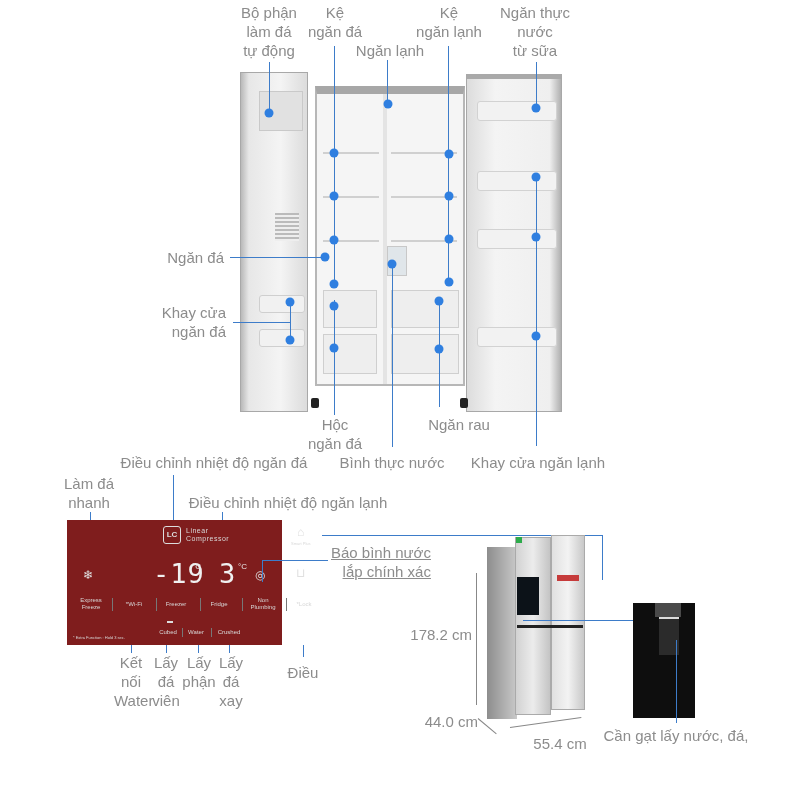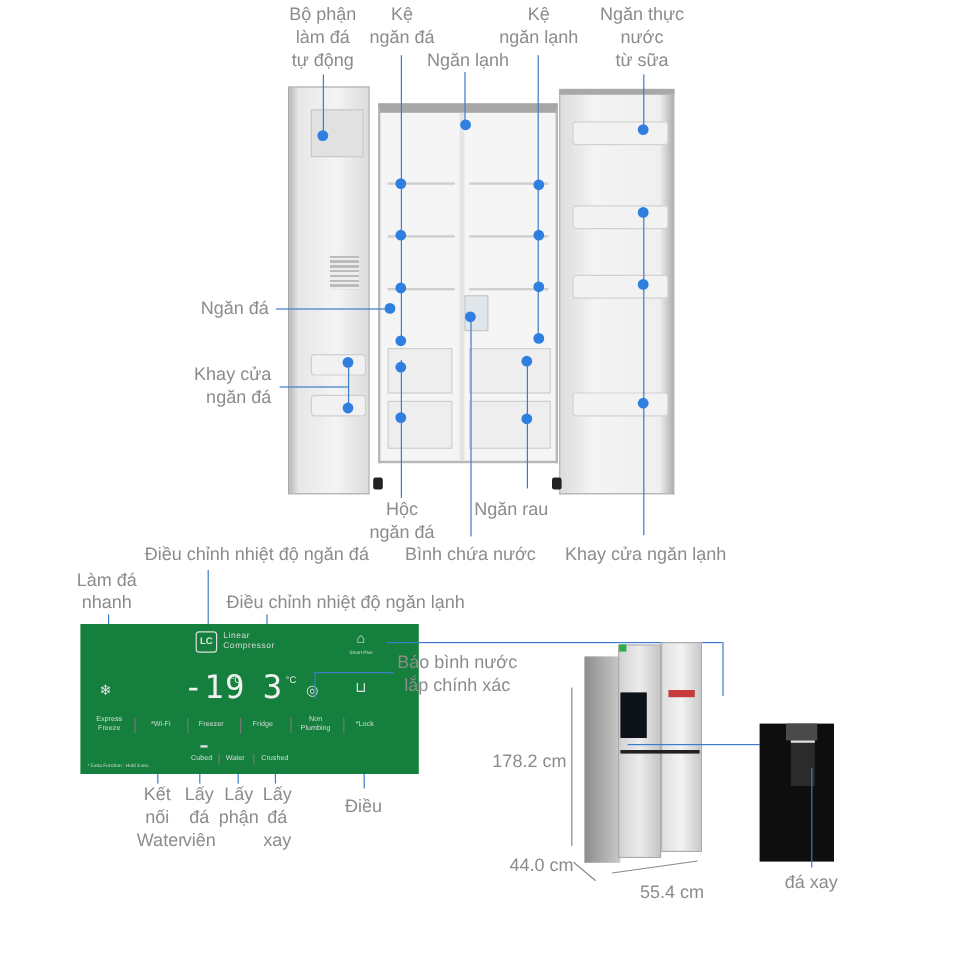--- a/index.html
+++ b/index.html
@@ -1,37 +1,37 @@
 <!DOCTYPE html>
 <html><head>
 <meta charset="utf-8">
 <style>
   * { box-sizing: border-box; margin: 0; padding: 0; }
   html, body { width: 800px; height: 800px; background: #ffffff; overflow: hidden; }
   body { position: relative; font-family: "Liberation Sans", sans-serif; color: #8a8a8a; }
   .lbl { position: absolute; font-size: 15px; line-height: 19px; color: #8c8c8c; text-align: center; white-space: nowrap; }
-  .lbl.l { text-align: center; }
+  .lbl.l { text-align: right; text-decoration: underline; }
   .lbl.r { text-align: right; }
   .line { position: absolute; background: #3d7cc9; }
   .dot { position: absolute; width: 9px; height: 9px; border-radius: 50%; background: #2f7fe0; transform: translate(-50%, -50%); }
   .door-l { position: absolute; left: 240px; top: 72px; width: 68px; height: 340px; background: linear-gradient(90deg,#b9b9b9 0%,#e7e7e7 12%,#f4f4f4 60%,#dcdcdc 100%); border: 1px solid #a8a8a8; }
   .door-l .dispenser { position: absolute; left: 18px; top: 18px; width: 44px; height: 40px; background: #e1e1e1; border: 1px solid #c9c9c9; }
   .door-l .sticker { position: absolute; left: 34px; top: 140px; width: 24px; height: 28px; background: repeating-linear-gradient(#bbb 0 2px,#eee 2px 4px); }
   .door-l .tray { position: absolute; left: 18px; width: 46px; height: 18px; border: 1px solid #cfcfcf; border-radius: 3px; background: #f1f1f1; }
   .body { position: absolute; left: 315px; top: 86px; width: 150px; height: 300px; background: #f5f5f5; border: 2px solid #b7b7b7; border-top: 8px solid #a7a7a7; }
   .body .divider { position: absolute; left: 66px; top: 0; width: 4px; height: 100%; background: #e4e4e4; }
   .body .shelf { position: absolute; height: 2px; background: #d0d0d0; }
   .body .drawer { position: absolute; border: 1px solid #cfcfcf; background: #eeeeee; }
   .body .tank { position: absolute; left: 70px; top: 152px; width: 20px; height: 30px; background: #e0e6ea; border: 1px solid #c8c8c8; }
   .door-r { position: absolute; left: 466px; top: 74px; width: 96px; height: 338px; background: linear-gradient(90deg,#dcdcdc 0%,#f4f4f4 30%,#efefef 88%,#b0b0b0 100%); border: 1px solid #a8a8a8; border-top: 5px solid #a9a9a9; }
   .door-r .bin { position: absolute; left: 10px; width: 80px; height: 20px; border: 1px solid #d2d2d2; border-radius: 3px; background: #f2f2f2; }
   .foot { position: absolute; width: 8px; height: 10px; background: #222; border-radius: 2px; }
 
   
-  .panel { position: absolute; left: 67px; top: 520px; width: 282px; height: 125px; background: #15803d; }
+  .panel { position: absolute; left: 67px; top: 520px; width: 215px; height: 125px; background: #7f1d1d; }
   .panel .t { position: absolute; color: #d8d8d8; font-size: 6px; line-height: 7px; text-align: center; white-space: nowrap; }
   .panel .sep { position: absolute; width: 1px; height: 13px; background: #777; }
   .panel .digits { position: absolute; color: #f0f0f0; font-family: "DejaVu Sans Mono", monospace; font-size: 27px; line-height: 27px; letter-spacing: 1px; }
   .panel .deg { position: absolute; color: #e8e8e8; font-size: 8px; }
   .panel .lc { position: absolute; left: 96px; top: 6px; width: 18px; height: 18px; border: 1.5px solid #ddd; border-radius: 3px; color: #ddd; font-size: 8px; font-weight: bold; text-align: center; line-height: 15px; }
   .panel .ic { position: absolute; color: #e0e0e0; font-size: 12px; line-height: 12px; }
 
   
   .mini { position: absolute; left: 487px; top: 535px; width: 98px; height: 185px; }
   .mini .left { position: absolute; left: 0; top: 12px; width: 30px; height: 172px; background: linear-gradient(90deg,#8d8d8d,#c9c9c9); }
@@ -149,22 +149,22 @@
 
 <div class="lbl r" style="left:150px;top:248px;width:74px;">Ngăn đá</div>
 <div class="lbl r" style="left:150px;top:303px;width:76px;">
   <div>Khay cửa</div>
   <div>ngăn đá</div>
 </div>
 <div class="lbl" style="left:300px;top:415px;width:70px;">
   <div>Hộc</div>
   <div>ngăn đá</div>
 </div>
-<div class="lbl" style="left:391px;top:415px;width:70px;">Ngăn rau</div>
-<div class="lbl" style="left:334px;top:453px;width:116px;">Bình chứa nước</div>
+<div class="lbl" style="left:424px;top:415px;width:70px;">Ngăn rau</div>
+<div class="lbl" style="left:334px;top:453px;width:116px;">Bình thực nước</div>
 <div class="lbl" style="left:468px;top:453px;width:140px;">Khay cửa ngăn lạnh</div>
 
 <div class="lbl" style="left:114px;top:453px;width:200px;">Điều chỉnh nhiệt độ ngăn đá</div>
 <div class="lbl" style="left:56px;top:474px;width:66px;">
   <div>Làm đá</div>
   <div>nhanh</div>
 </div>
 <div class="lbl" style="left:182px;top:493px;width:212px;">Điều chỉnh nhiệt độ ngăn lạnh</div>
 
 <div class="line" style="left:90px;top:512px;width:1px;height:68px;"></div>
@@ -267,14 +267,14 @@
 <div class="lbl r" style="left:400px;top:712px;width:78px;">44.0 cm</div>
 <div class="dim" style="left:510px;top:727px;width:72px;height:1px;transform:rotate(-8deg);transform-origin:left;"></div>
 <div class="lbl" style="left:522px;top:734px;width:76px;">55.4 cm</div>
 
 <div class="closeup">
   <div class="top"></div>
   <div class="nozzle"></div>
 </div>
 <div class="line" style="left:676px;top:640px;width:1px;height:83px;"></div>
 <div class="lbl" style="left:596px;top:726px;width:160px;">
-  <div>đá xay</div>
+  <div>Cần gạt lấy nước, đá,</div>
 </div>
 
 </body></html>

